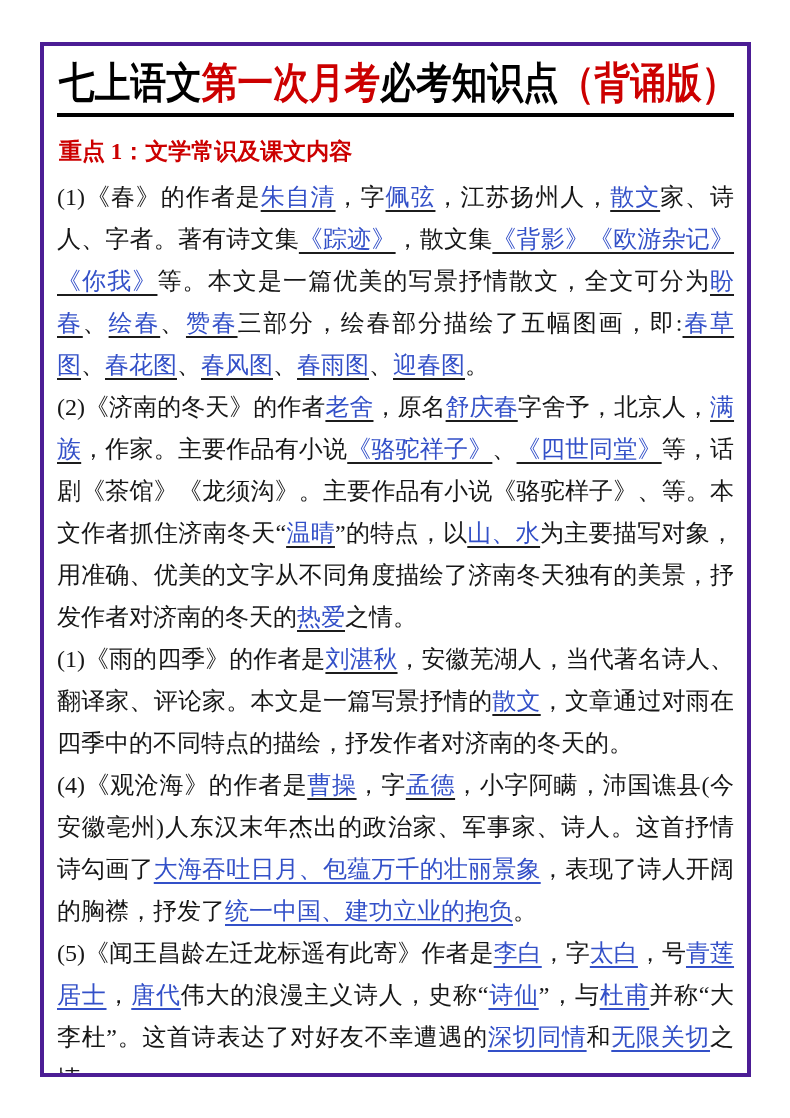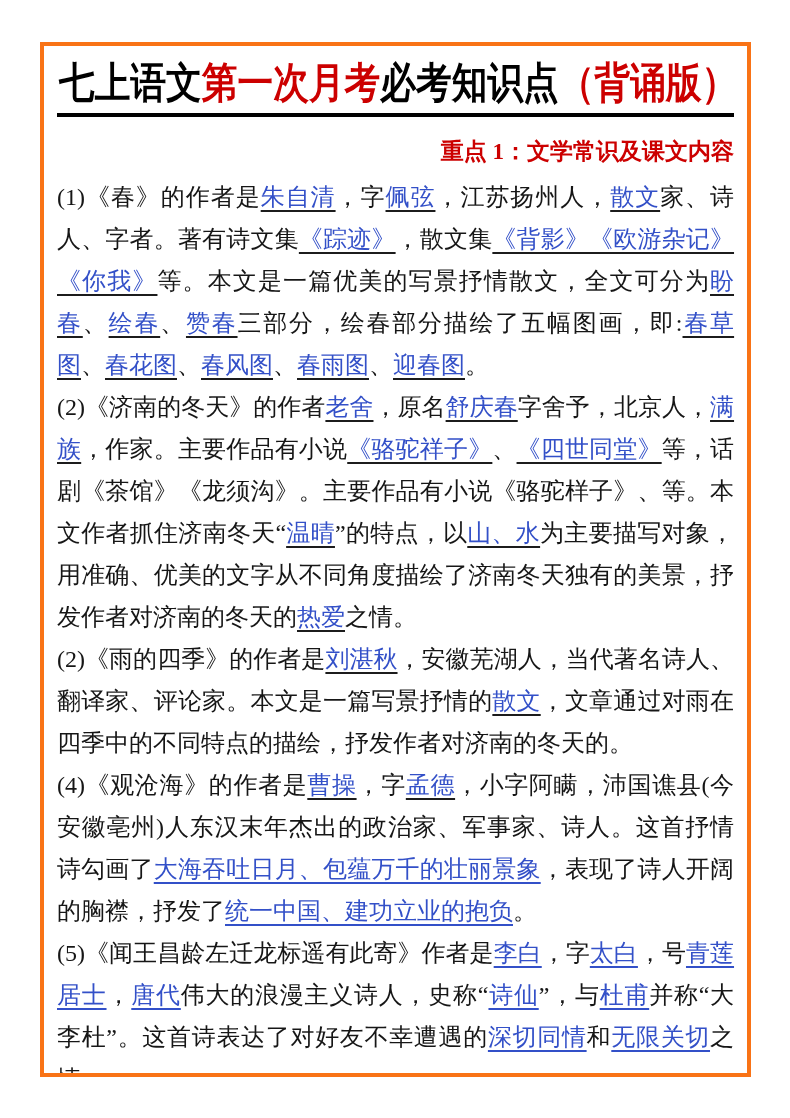--- a/index.html
+++ b/index.html
@@ -7,35 +7,34 @@
     --blue:#3350c8;
     --ink:#141414;
   }
   html,body{margin:0;padding:0;}
   body{
     width:790px;height:1118px;position:relative;background:#ffffff;
     font-family:"Liberation Serif","DejaVu Serif",serif;color:var(--ink);
   }
   .frame{
     position:absolute;left:40px;top:42px;width:711px;height:1035px;
-    border:4px solid #f97316;box-sizing:border-box;
+    border:4px solid #4c1d95;box-sizing:border-box;
     padding:10px 13px 0 13px;overflow:hidden;background:#ffffff;
   }
   .title{
     margin:2px 0 0 2px;
     font-family:"Liberation Sans","DejaVu Sans",sans-serif;
     font-weight:900;font-size:42px;line-height:50px;color:#000;
     white-space:nowrap;transform:scaleX(0.85);transform-origin:left center;
   }
   .title .seg-red{color:var(--red);}
   .title-rule{height:4px;background:#000;margin-top:5px;}
   .section-heading{
     margin:22px 0 0 2px;font-size:23px;line-height:26px;font-weight:bold;
     color:var(--red);
-    text-align:right;
   }
   .paras{margin-top:11px;}
   .para{
     margin:0;font-size:24px;line-height:42px;color:#161616;
     text-align:justify;text-justify:inter-character;
   }
   .run-blank{
     color:var(--blue);
     text-decoration:underline;text-decoration-color:#1c1c1c;
     text-decoration-thickness:2px;text-underline-offset:5px;
@@ -49,17 +48,17 @@
 </head>
 <body>
 
 <div class="frame">
   <h1 class="title"><span class="seg-black">七上语文</span><span class="seg-red">第一次月考</span><span class="seg-black">必考知识点</span><span class="seg-red">（背诵版）</span></h1>
   <div class="title-rule"></div>
   <h2 class="section-heading">重点 1：文学常识及课文内容</h2>
   <div class="paras">
       <p class="para"><span class="run-plain">(1)《春》的作者是</span><span class="run-blank">朱自清</span><span class="run-plain">，字</span><span class="run-blank">佩弦</span><span class="run-plain">，江苏扬州人，</span><span class="run-blank">散文</span><span class="run-plain">家、诗人、字者。著有诗文集</span><span class="run-blank">《踪迹》</span><span class="run-plain">，散文集</span><span class="run-blank">《背影》《欧游杂记》《你我》</span><span class="run-plain">等。本文是一篇优美的写景抒情散文，全文可分为</span><span class="run-blank">盼春</span><span class="run-plain">、</span><span class="run-blank">绘春</span><span class="run-plain">、</span><span class="run-blank">赞春</span><span class="run-plain">三部分，绘春部分描绘了五幅图画，即:</span><span class="run-blank">春草图</span><span class="run-plain">、</span><span class="run-blank">春花图</span><span class="run-plain">、</span><span class="run-blank">春风图</span><span class="run-plain">、</span><span class="run-blank">春雨图</span><span class="run-plain">、</span><span class="run-blank">迎春图</span><span class="run-plain">。</span></p>
       <p class="para"><span class="run-plain">(2)《济南的冬天》的作者</span><span class="run-blank">老舍</span><span class="run-plain">，原名</span><span class="run-blank">舒庆春</span><span class="run-plain">字舍予，北京人，</span><span class="run-blank">满族</span><span class="run-plain">，作家。主要作品有小说</span><span class="run-blank">《骆驼祥子》</span><span class="run-plain">、</span><span class="run-blank">《四世同堂》</span><span class="run-plain">等，话剧《茶馆》《龙须沟》。主要作品有小说《骆驼样子》、等。本文作者抓住济南冬天“</span><span class="run-blank">温晴</span><span class="run-plain">”的特点，以</span><span class="run-blank">山、水</span><span class="run-plain">为主要描写对象，用准确、优美的文字从不同角度描绘了济南冬天独有的美景，抒发作者对济南的冬天的</span><span class="run-blank">热爱</span><span class="run-plain">之情。</span></p>
-      <p class="para"><span class="run-plain">(2)《雨的四季》的作者是</span><span class="run-blank">刘湛秋</span><span class="run-plain">，安徽芜湖人，当代著名诗人、翻译家、评论家。本文是一篇写景抒情的</span><span class="run-blank">散文</span><span class="run-plain">，文章通过对雨在四季中的不同特点的描绘，抒发作者对济南的冬天的。</span></p>
+      <p class="para"><span class="run-plain">(1)《雨的四季》的作者是</span><span class="run-blank">刘湛秋</span><span class="run-plain">，安徽芜湖人，当代著名诗人、翻译家、评论家。本文是一篇写景抒情的</span><span class="run-blank">散文</span><span class="run-plain">，文章通过对雨在四季中的不同特点的描绘，抒发作者对济南的冬天的。</span></p>
       <p class="para"><span class="run-plain">(4)《观沧海》的作者是</span><span class="run-blank">曹操</span><span class="run-plain">，字</span><span class="run-blank">孟德</span><span class="run-plain">，小字阿瞒，沛国谯县(今安徽亳州)人东汉末年杰出的政治家、军事家、诗人。这首抒情诗勾画了</span><span class="run-link">大海吞吐日月、包蕴万千的壮丽景象</span><span class="run-plain">，表现了诗人开阔的胸襟，抒发了</span><span class="run-link">统一中国、建功立业的抱负</span><span class="run-plain">。</span></p>
       <p class="para"><span class="run-plain">(5)《闻王昌龄左迁龙标遥有此寄》作者是</span><span class="run-link">李白</span><span class="run-plain">，字</span><span class="run-link">太白</span><span class="run-plain">，号</span><span class="run-link">青莲居士</span><span class="run-plain">，</span><span class="run-link">唐代</span><span class="run-plain">伟大的浪漫主义诗人，史称“</span><span class="run-link">诗仙</span><span class="run-plain">”，与</span><span class="run-link">杜甫</span><span class="run-plain">并称“大李杜”。这首诗表达了对好友不幸遭遇的</span><span class="run-link">深切同情</span><span class="run-plain">和</span><span class="run-link">无限关切</span><span class="run-plain">之情。</span></p>
     </div>
 </div>
 
 </body></html>

